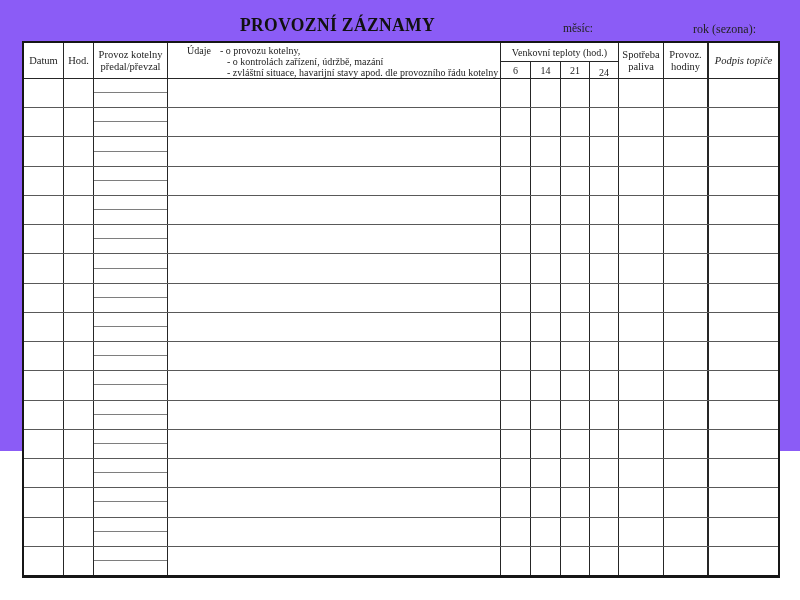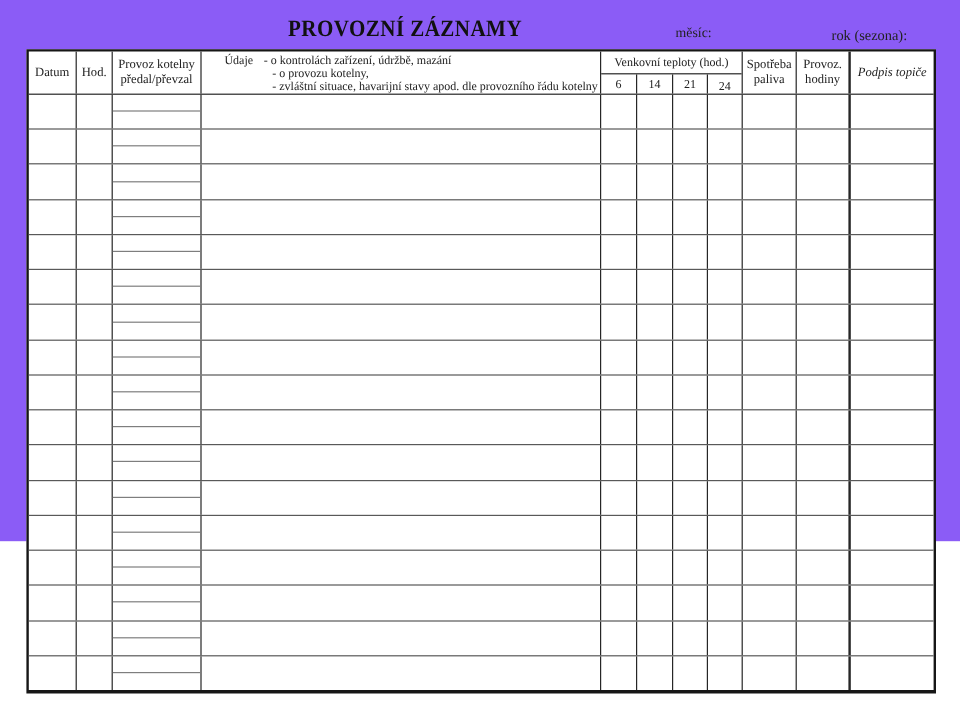--- a/index.html
+++ b/index.html
@@ -118,22 +118,22 @@
       <div class="hcell">
         <span>Hod.</span>
       </div>
       <div class="hcell">
         <span>Provoz kotelny</span>
         <span>předal/převzal</span>
       </div>
       <div class="hcell udaje">
         <span class="udaje-label">Údaje</span>
         <span class="udaje-items">
+          <span>- o provozu kotelny,</span>
           <span>- o kontrolách zařízení, údržbě, mazání</span>
-          <span>- o provozu kotelny,</span>
           <span>- zvláštní situace, havarijní stavy apod. dle provozního řádu kotelny</span>
         </span>
       </div>
       <div class="temp-group">
         <div class="temp-group-label">
           <span>Venkovní teploty (hod.)</span>
         </div>
         <div class="temp-hours">
           <div class="temp-hour">
             <span>6</span>

